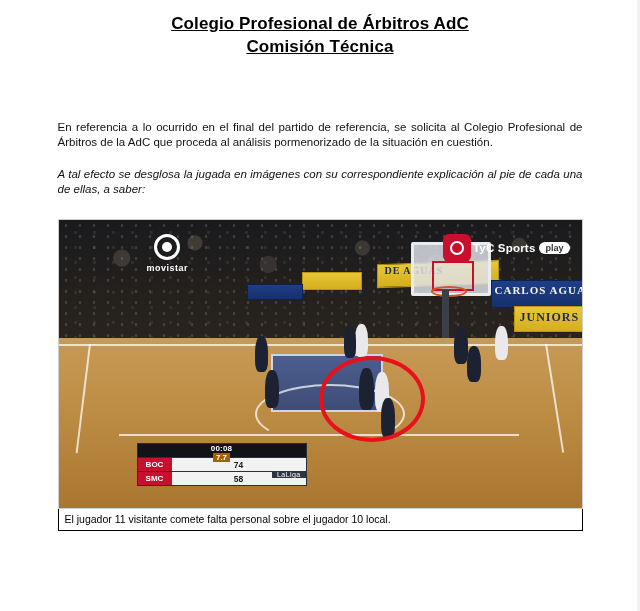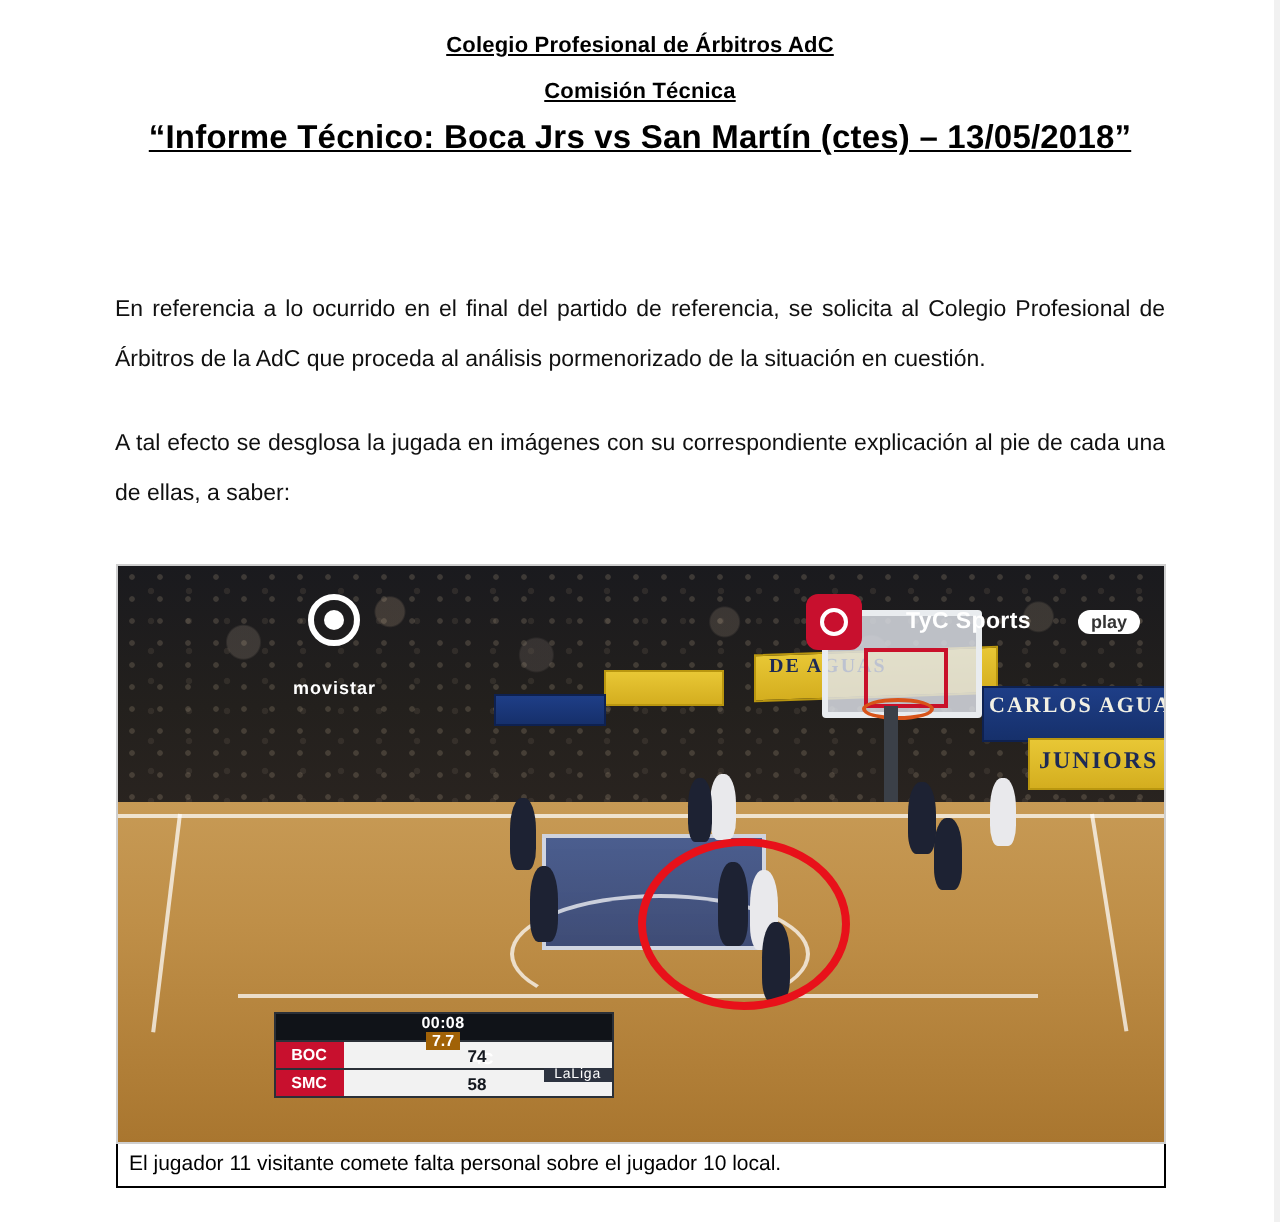--- a/index.html
+++ b/index.html
@@ -19,43 +19,44 @@
     width: 640px;
     height: 611px;
     background: #ffffff;
     box-sizing: border-box;
   }
   .doc-header {
     padding-top: 12px;
     text-align: center;
   }
   .title-line {
-    font-size: 11px;
+    font-size: 17px;
     font-weight: bold;
     text-decoration: underline;
     line-height: 23px;
     letter-spacing: 0.1px;
   }
   .title-line.l3 {
     font-size: 16.5px;
   }
   .body-text {
     margin: 12px auto;
     width: 525px;
     padding-left: 0px;
     font-size: 11.5px;
-    line-height: 25px;
+    line-height: 15px;
     color: #111111;
     text-align: justify;
   }
   .para1 {
     margin-top: 62px;
   }
   .para2 {
     margin-top: 17px;
+    font-style: italic;
   }
   .figure-wrap {
     margin: 22px auto 0 auto;
     width: 525px;
   }
   .photo {
     position: relative;
     width: 525px;
     height: 290px;
     overflow: hidden;
@@ -181,29 +182,29 @@
     content: "";
     position: absolute;
     left: 5px; top: 5px;
     width: 10px; height: 10px;
     background: #ffffff;
     border-radius: 50%;
   }
   .movistar-label {
     font-size: 9px;
     letter-spacing: 0.5px;
-    margin-top: 16px;
+    margin-top: 3px;
     font-weight: bold;
   }
   .tyc {
     position: absolute;
     right: 12px; top: 14px;
     display: flex;
     align-items: center;
-    gap: 22px;
+    gap: 2px;
   }
   .tyc-badge {
     width: 28px; height: 28px;
     background: #c8102e;
     border-radius: 6px;
     position: relative;
   }
   .tyc-badge::after {
     content: "";
     position: absolute;
@@ -316,21 +317,20 @@
   }
 </style>
 </head>
 <body>
 
 <div class="page">
 
   <div class="doc-header">
     <div class="title-line">Colegio Profesional de Árbitros AdC</div>
     <div class="title-line">Comisión Técnica</div>
-    <div class="title-line l3">“Informe Técnico: Boca Jrs vs San Martín (ctes) – 13/05/2018”</div>
   </div>
 
   <p class="body-text para1">En referencia a lo ocurrido en el final del partido de referencia, se solicita al Colegio Profesional de Árbitros de la AdC que proceda al análisis pormenorizado de la situación en cuestión.</p>
   <p class="body-text para2">A tal efecto se desglosa la jugada en imágenes con su correspondiente explicación al pie de cada una de ellas, a saber:</p>
 
   <div class="figure-wrap">
 
     <div class="photo">
 
       <div class="crowd">

